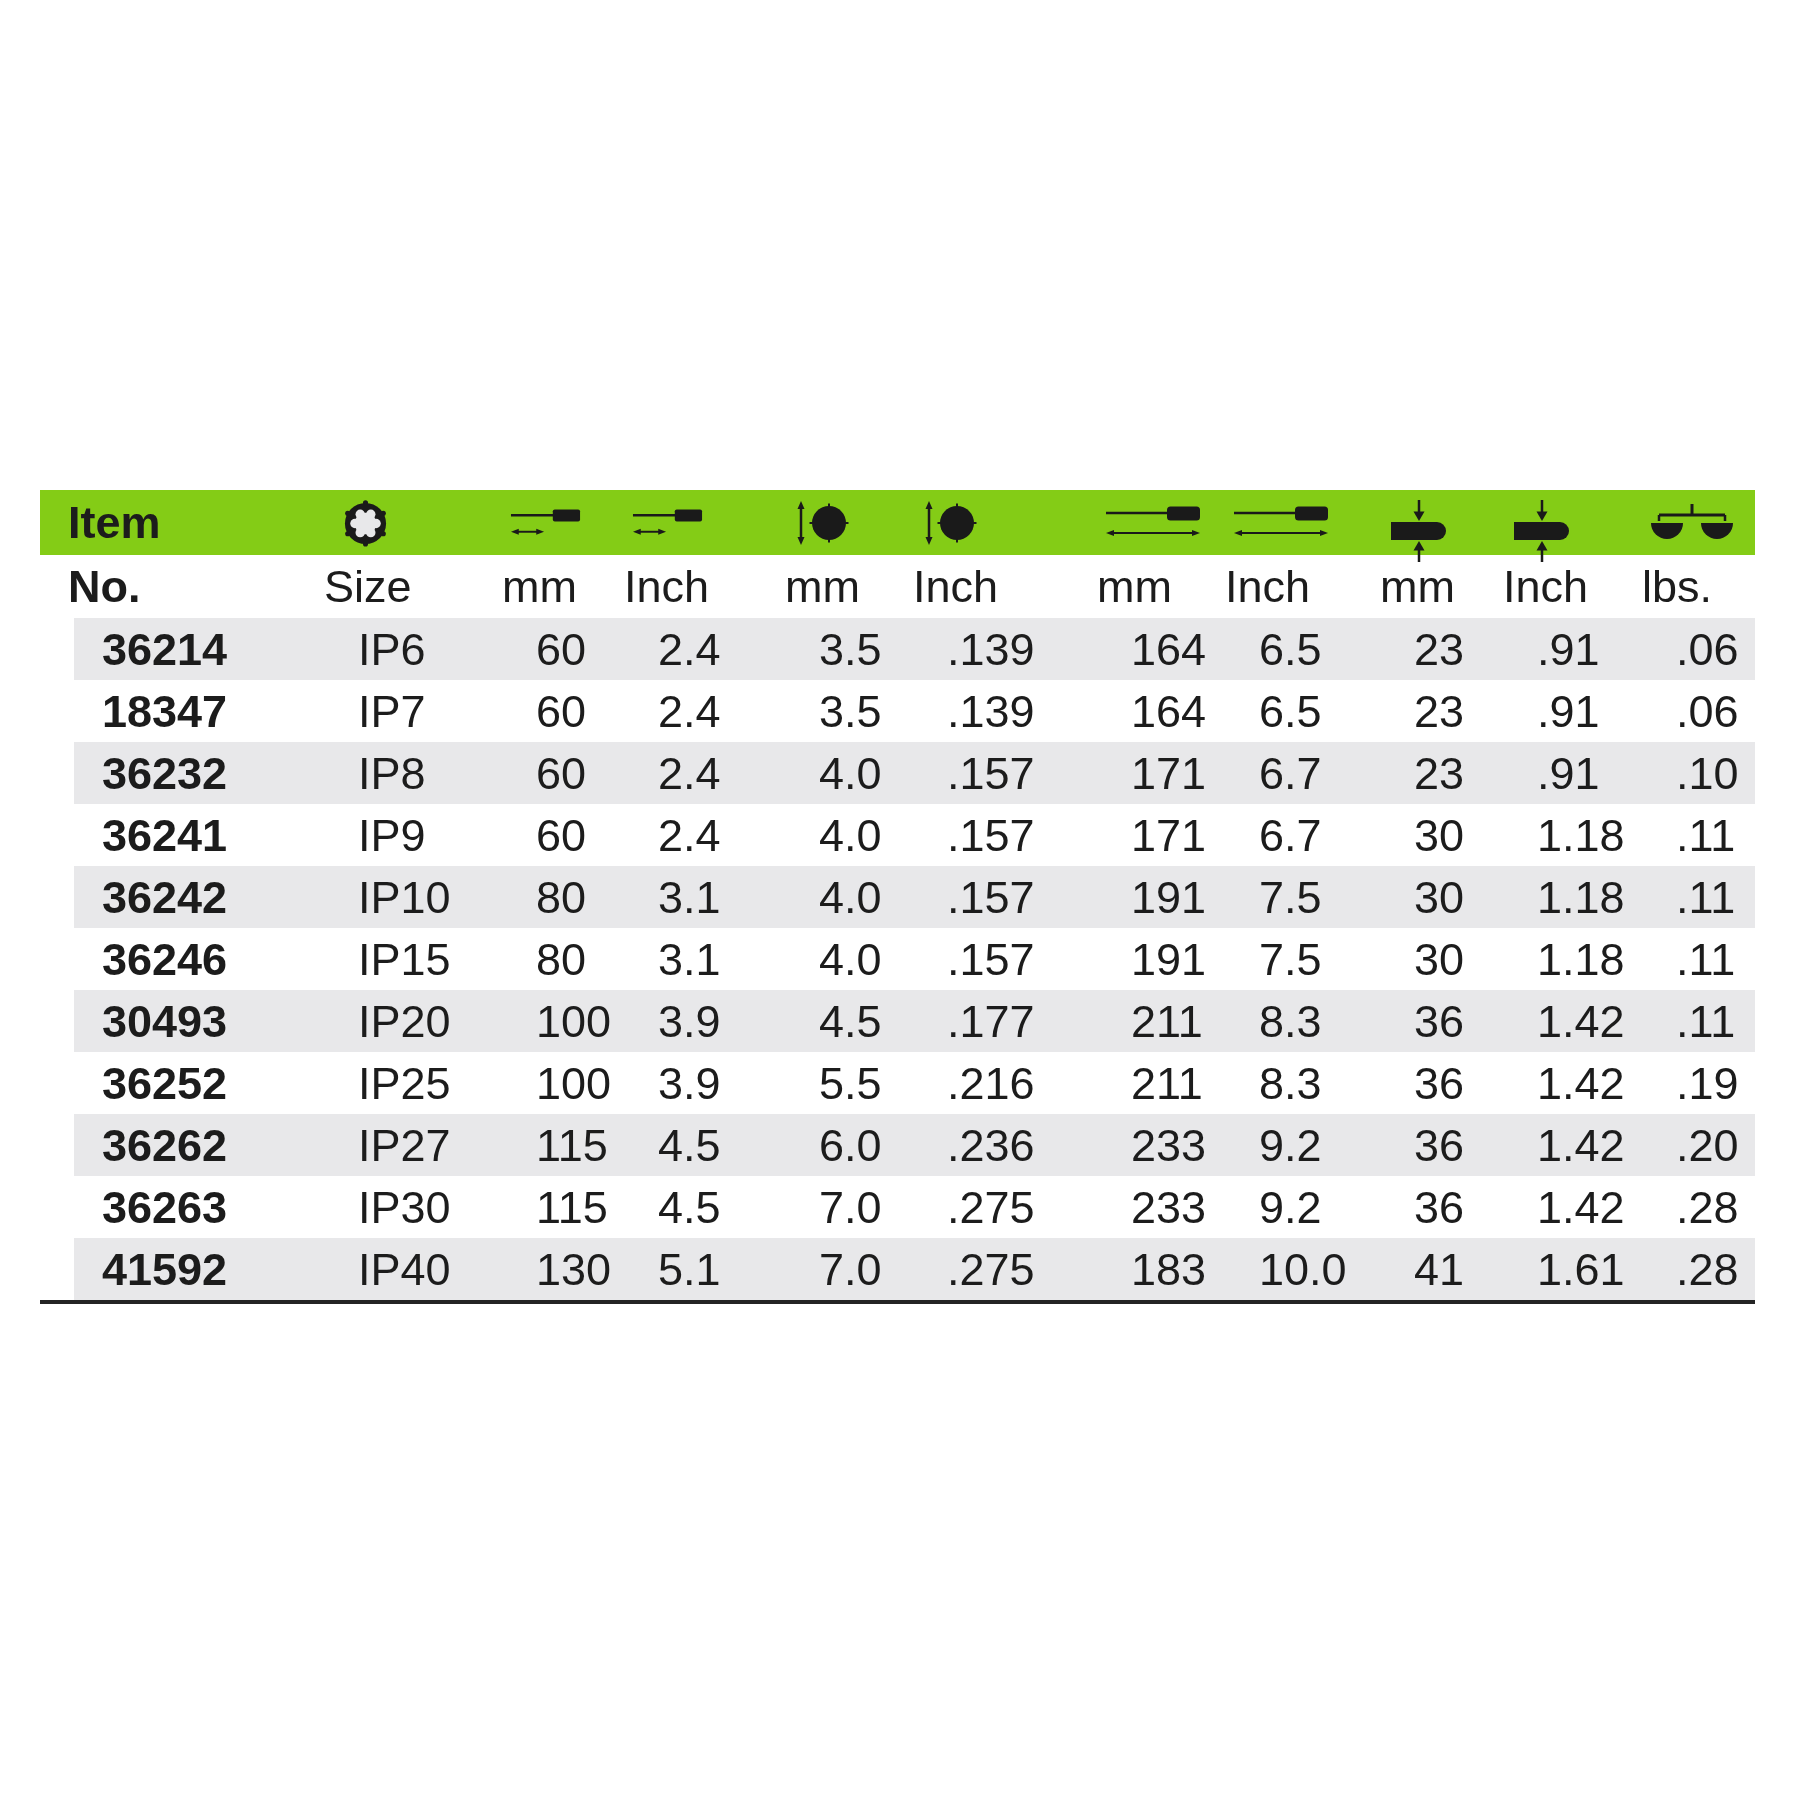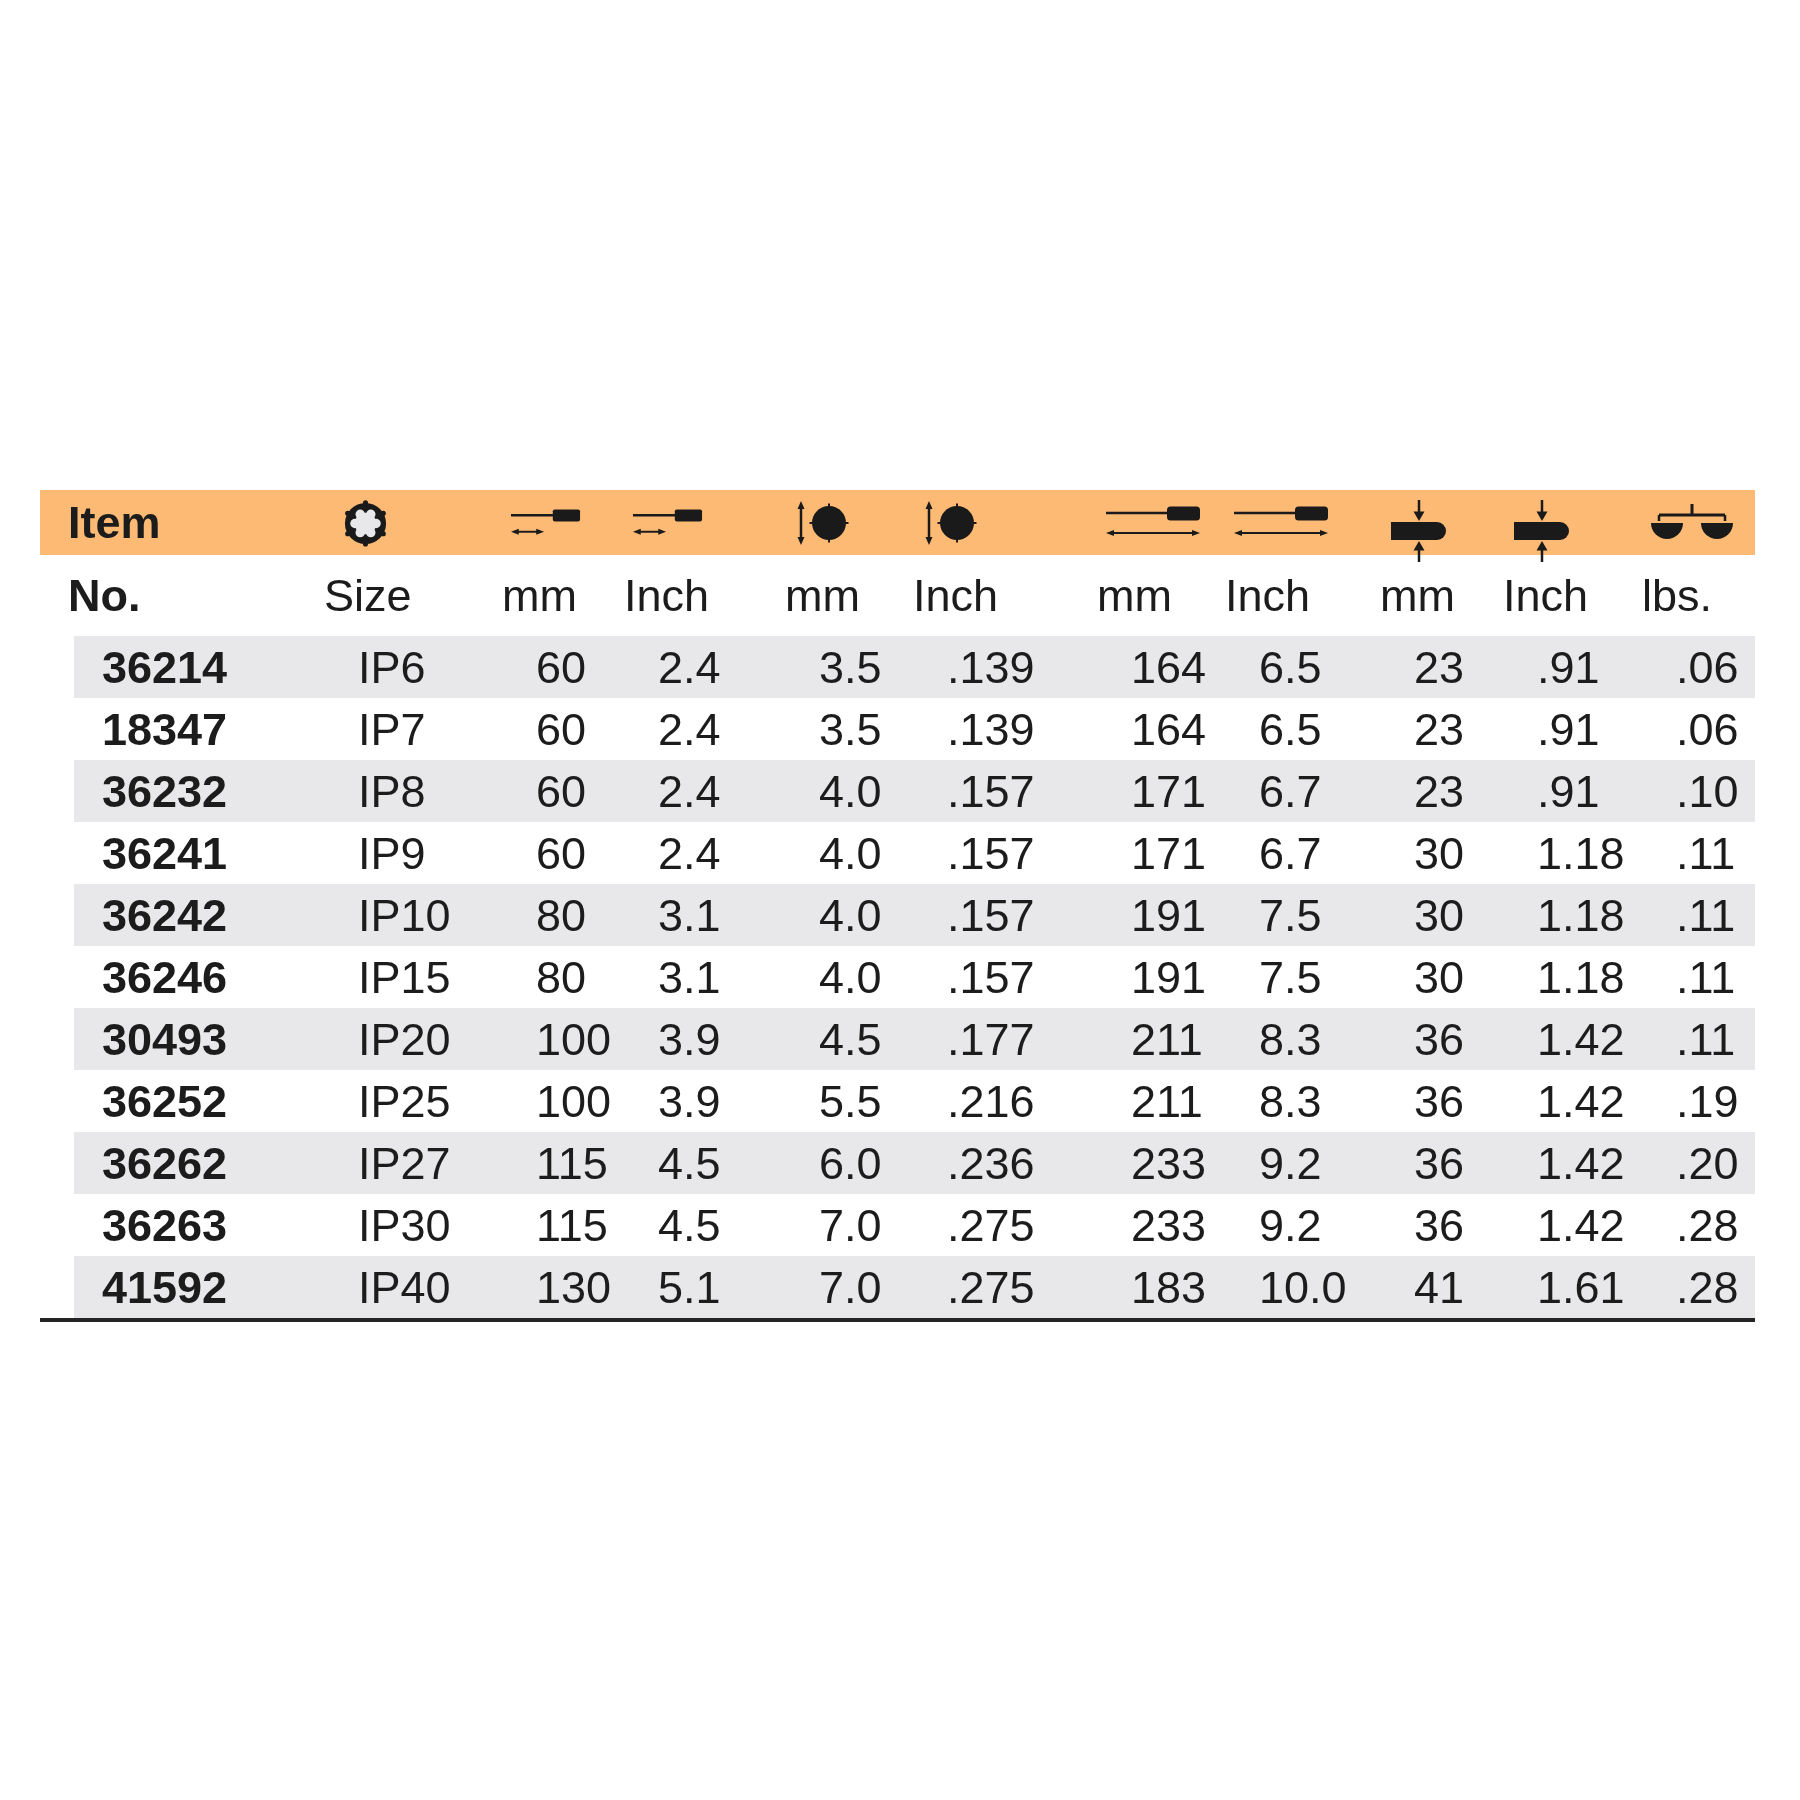--- a/index.html
+++ b/index.html
@@ -23,22 +23,22 @@
   }
   .row {
     display: grid;
     grid-template-columns: 256px 178px 122px 161px 128px 184px 128px 155px 123px 139px 113px;
     padding-left: 28px;
     align-items: center;
     box-sizing: border-box;
     font-size: 45px;
     line-height: 1;
   }
-  .icon-row  { height: 65px; background: #fdba74; }
-  .label-row { height: 81px; background: #ffffff; }
+  .icon-row  { height: 65px; background: #84cc16; }
+  .label-row { height: 63px; background: #ffffff; }
   .data-row  { height: 62px; background: #ffffff; margin-left: 34px; }
   .data-row.stripe { background: #e8e8ea; }
   .cell {
     text-align: left;
     white-space: nowrap;
     overflow: visible;
   }
   .bold { font-weight: bold; }
   .icon-cell { display: flex; align-items: center; }
   .icon-cell svg { display: block; margin-left: 8px; }

